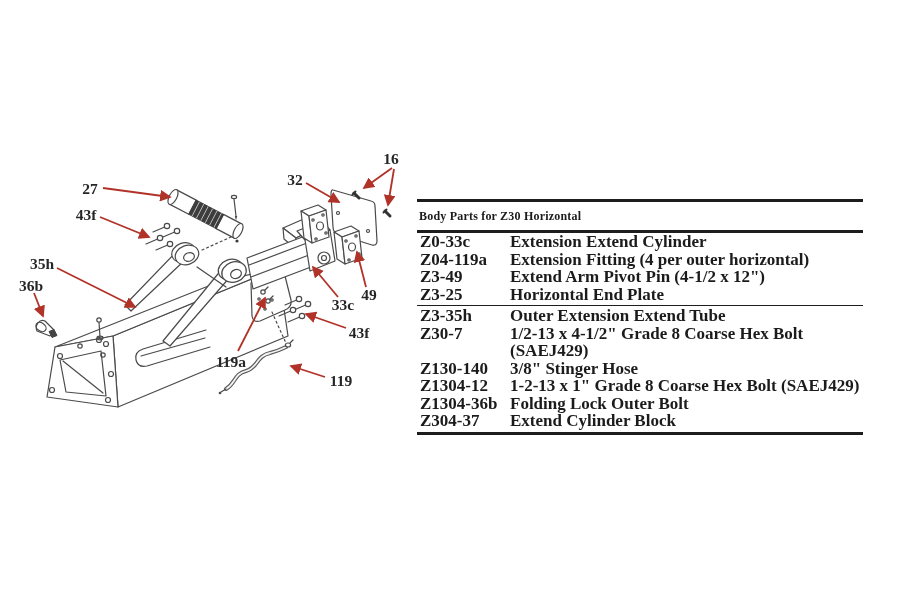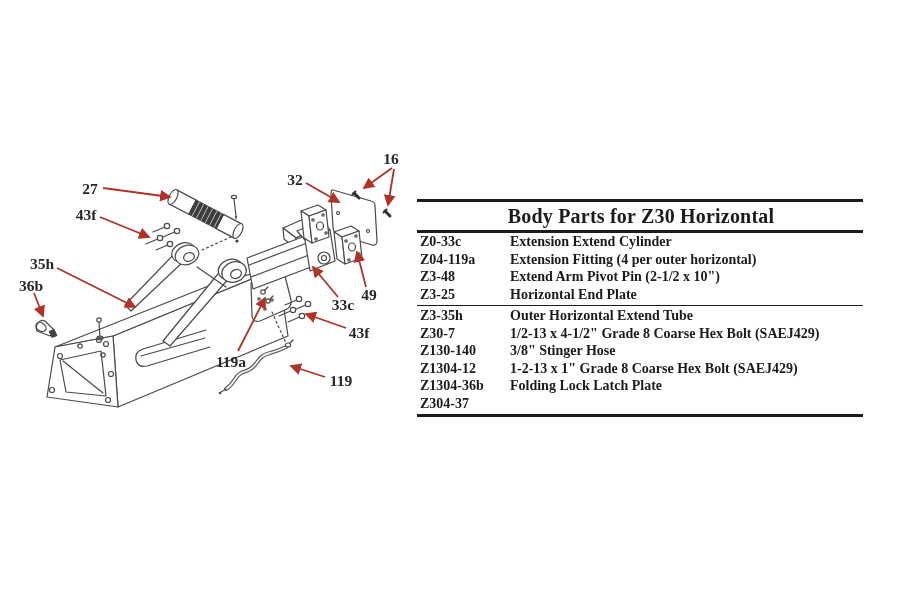--- a/index.html
+++ b/index.html
@@ -10,22 +10,22 @@
   
   .ln{fill:none;stroke:#4a4a4a;stroke-width:1.2;stroke-linejoin:round;stroke-linecap:round;}
   .fw{fill:#ffffff;stroke:#4a4a4a;stroke-width:1.2;stroke-linejoin:round;}
   .callout{font:700 15.5px "Liberation Serif",serif;fill:#262626;}
   .arrow{stroke-width:1.8;fill:none;}
 
   
   .parts-table{position:absolute;left:417px;top:199px;width:446px;color:#1b1b1b;}
   .rule{height:0;border-top:3px solid #1d1d1d;}
   .rule.thin{border-top:1.5px solid #1d1d1d;margin:2px 0 1px 0;}
-  .t-title{font-size:20px;font-weight:700;padding:2px 0 2px 2px;letter-spacing:.2px;line-height:24px;text-align:center;}
-  .t-row{display:flex;font-size:14px;font-weight:700;line-height:17.5px;}
+  .t-title{font-size:12px;font-weight:700;padding:2px 0 2px 2px;letter-spacing:.2px;line-height:24px;}
+  .t-row{display:flex;font-size:17px;font-weight:700;line-height:17.5px;}
   .t-part{flex:0 0 90px;padding-left:3px;}
   .t-desc{flex:1;}
 </style>
 </head>
 <body>
 
 <div class="stage">
 
   <svg viewBox="0 0 900 600">
 
@@ -233,49 +233,50 @@
 
     <div class="t-row">
       <span class="t-part">Z0-33c</span>
       <span class="t-desc">Extension Extend Cylinder</span>
     </div>
     <div class="t-row">
       <span class="t-part">Z04-119a</span>
       <span class="t-desc">Extension Fitting (4 per outer horizontal)</span>
     </div>
     <div class="t-row">
-      <span class="t-part">Z3-48</span>
-      <span class="t-desc">Extend Arm Pivot Pin (2-1/2 x 10")</span>
+      <span class="t-part">Z3-49</span>
+      <span class="t-desc">Extend Arm Pivot Pin (4-1/2 x 12")</span>
     </div>
     <div class="t-row">
       <span class="t-part">Z3-25</span>
       <span class="t-desc">Horizontal End Plate</span>
     </div>
 
     <div class="rule thin"></div>
 
     <div class="t-row">
       <span class="t-part">Z3-35h</span>
-      <span class="t-desc">Outer Horizontal Extend Tube</span>
+      <span class="t-desc">Outer Extension Extend Tube</span>
     </div>
     <div class="t-row">
       <span class="t-part">Z30-7</span>
       <span class="t-desc">1/2-13 x 4-1/2" Grade 8 Coarse Hex Bolt (SAEJ429)</span>
     </div>
     <div class="t-row">
       <span class="t-part">Z130-140</span>
       <span class="t-desc">3/8" Stinger Hose</span>
     </div>
     <div class="t-row">
       <span class="t-part">Z1304-12</span>
       <span class="t-desc">1-2-13 x 1" Grade 8 Coarse Hex Bolt (SAEJ429)</span>
     </div>
     <div class="t-row">
       <span class="t-part">Z1304-36b</span>
-      <span class="t-desc">Folding Lock Latch Plate</span>
+      <span class="t-desc">Folding Lock Outer Bolt</span>
     </div>
     <div class="t-row">
       <span class="t-part">Z304-37</span>
+      <span class="t-desc">Extend Cylinder Block</span>
     </div>
 
     <div class="rule" style="margin-top:2px;"></div>
   </div>
 </div>
 
 </body></html>

